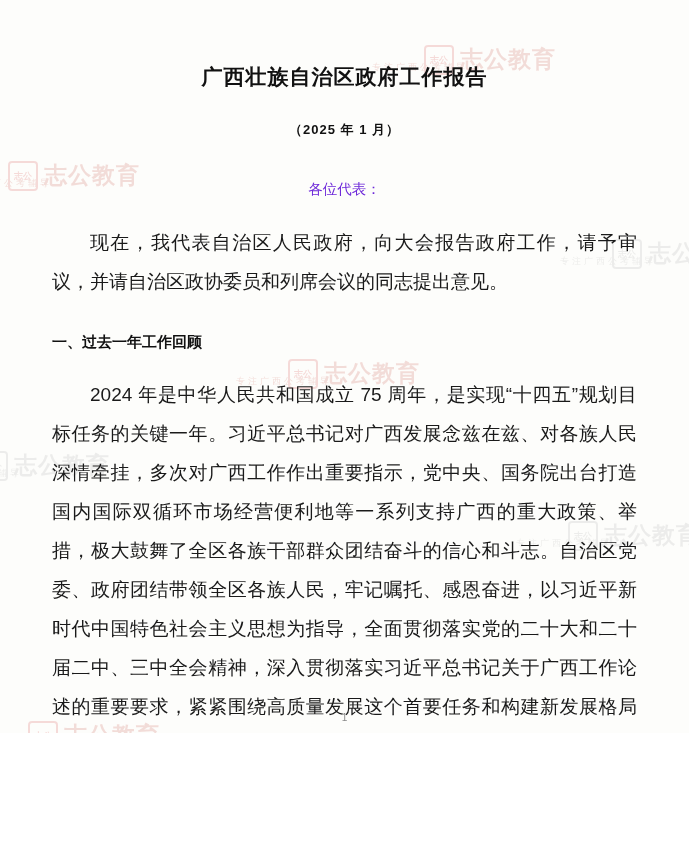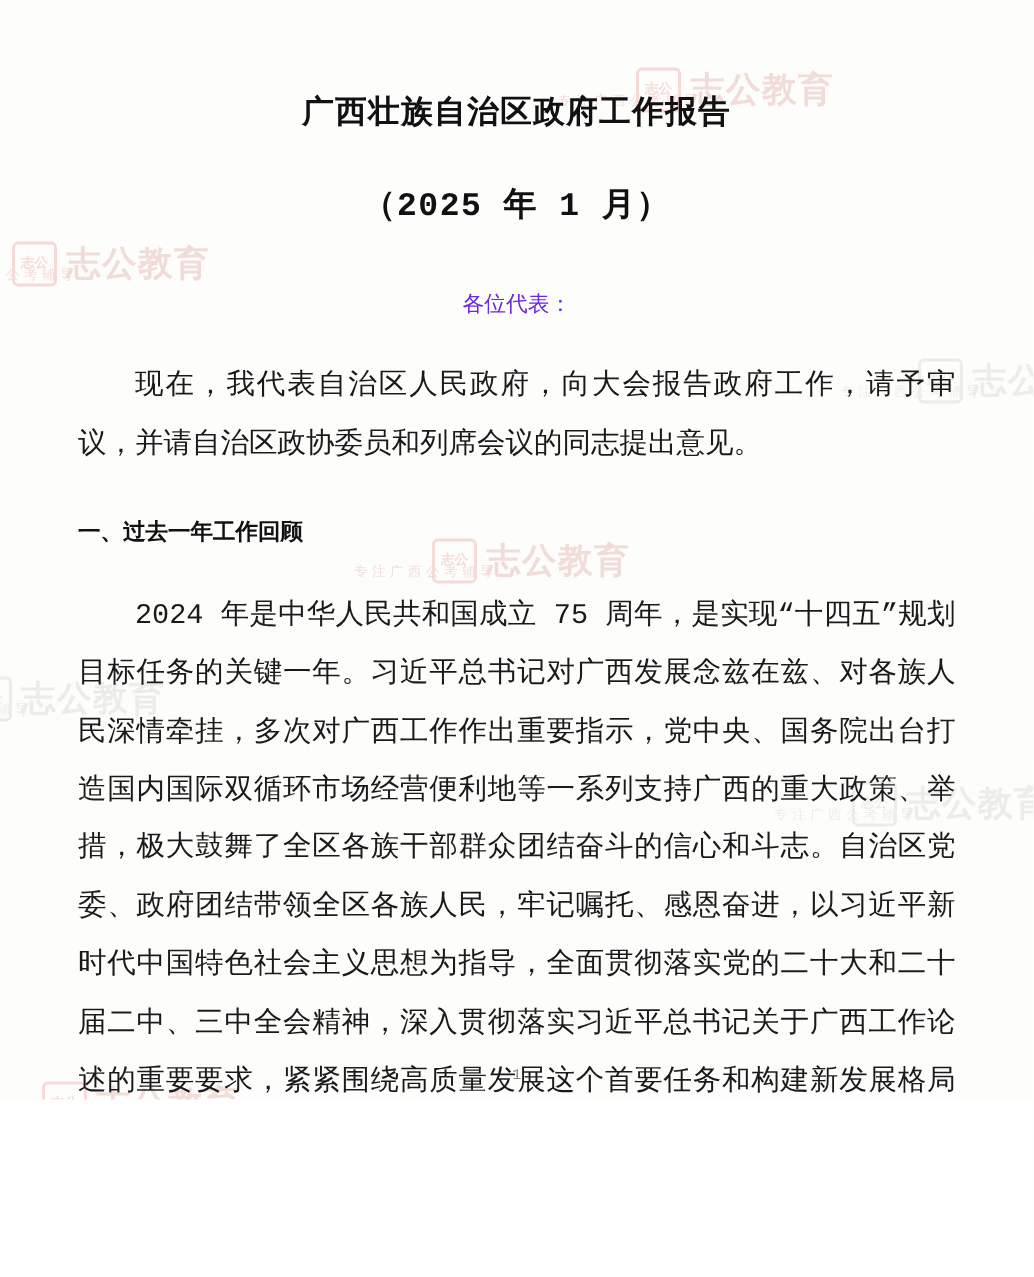--- a/index.html
+++ b/index.html
@@ -14,21 +14,20 @@
     overflow: hidden;
     position: relative;
   }
 
   .page {
     position: relative;
     width: 689px;
     height: 733px;
     background: #fdfdfb;
     overflow: hidden;
-    font-family: Liberation Mono, monospace;
   }
 
   
   .wm-layer {
     position: absolute;
     inset: 0;
     pointer-events: none;
     z-index: 1;
   }
   .wm {
@@ -84,21 +83,21 @@
     text-align: center;
     font-size: 21px;
     font-weight: bold;
     color: #111;
     letter-spacing: 1px;
     margin: 8px 0 0 0;
     line-height: 1.6;
   }
   .doc-subtitle {
     text-align: center;
-    font-size: 22px;
+    font-size: 13px;
     font-weight: bold;
     color: #111;
     letter-spacing: 1px;
     margin: 26px 0 0 0;
     line-height: 1.6;
   }
   .salutation {
     font-size: 14.5px;
     color: #6d28d9;
     margin: 36px 0 0 0;

